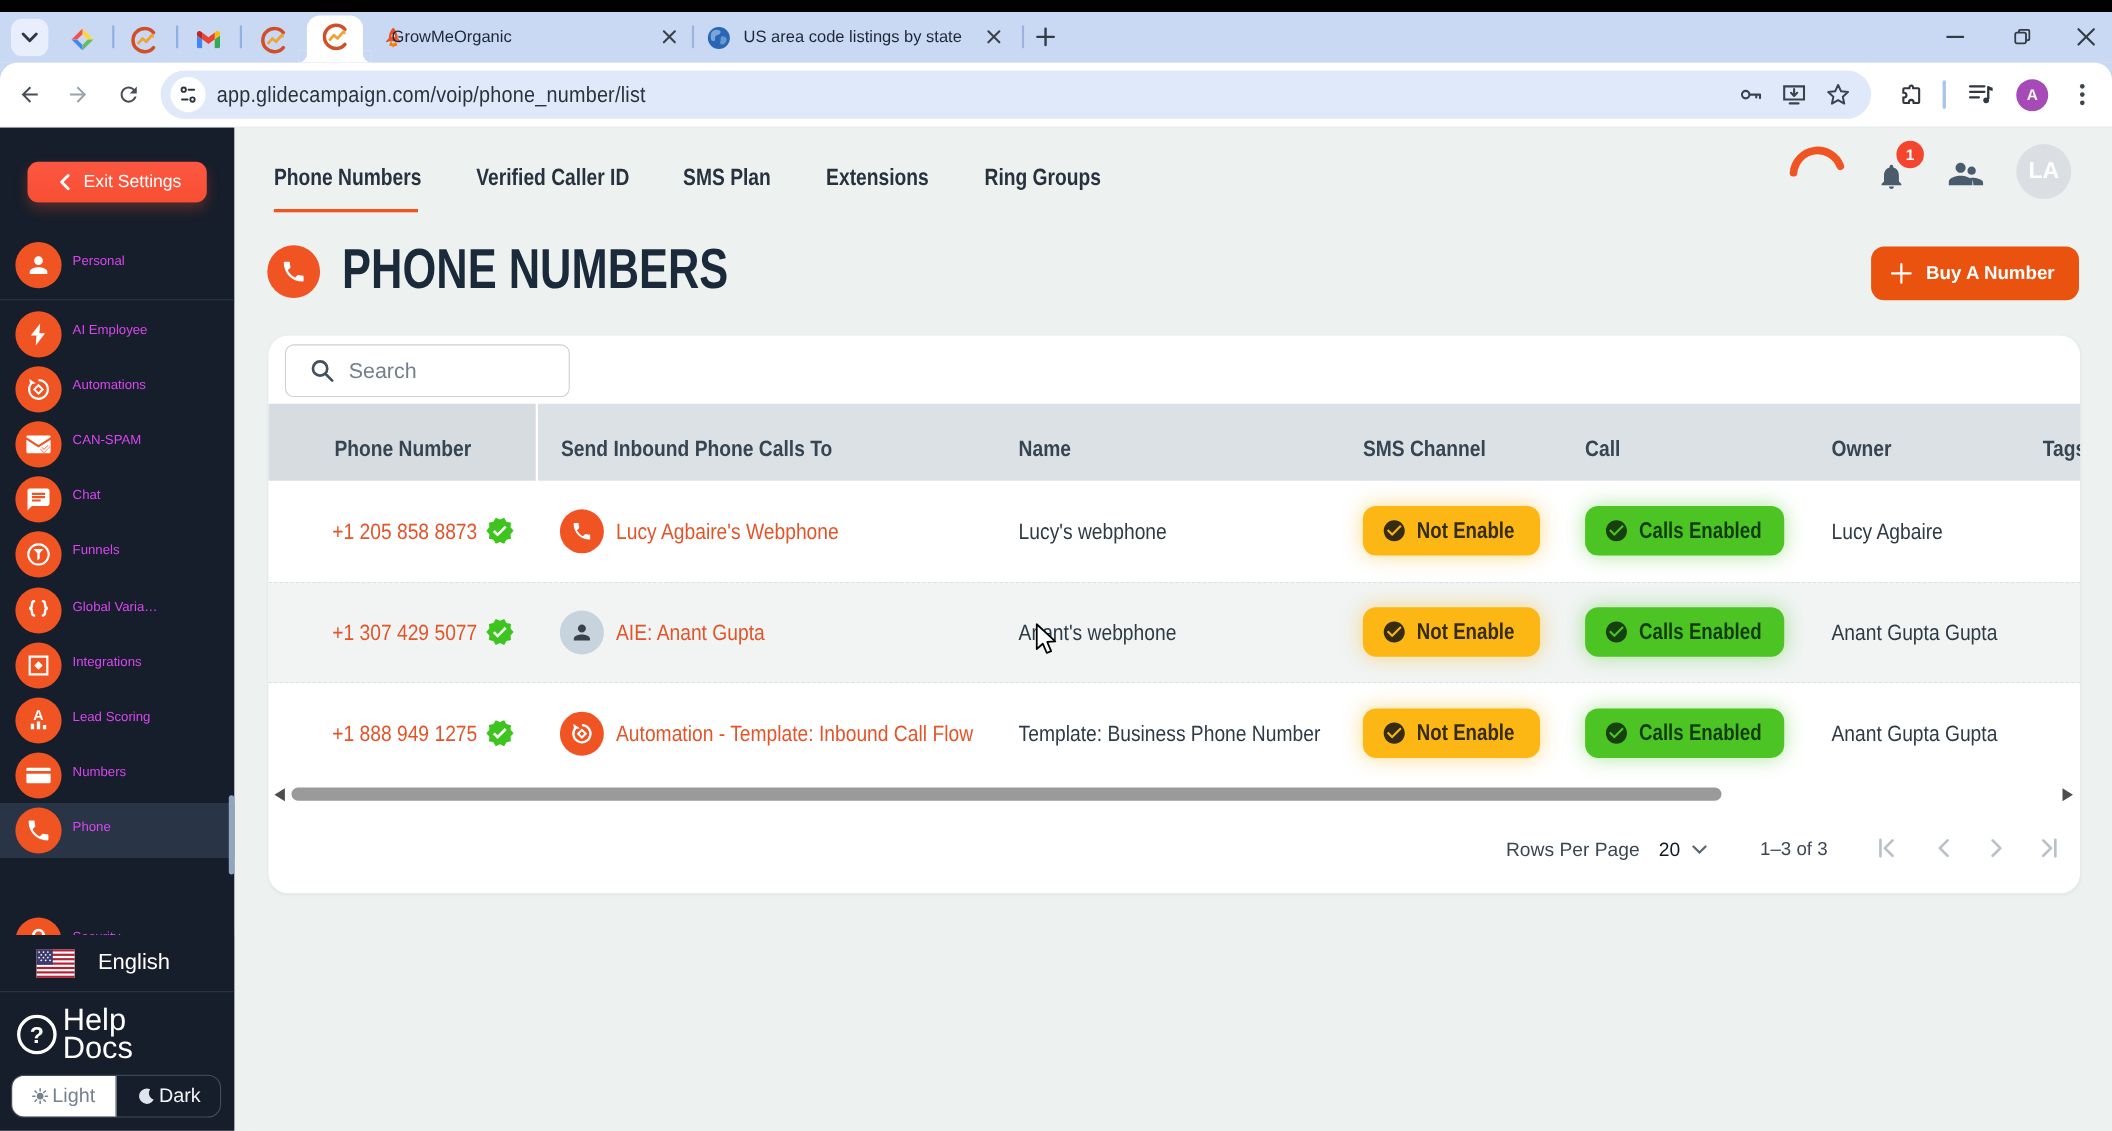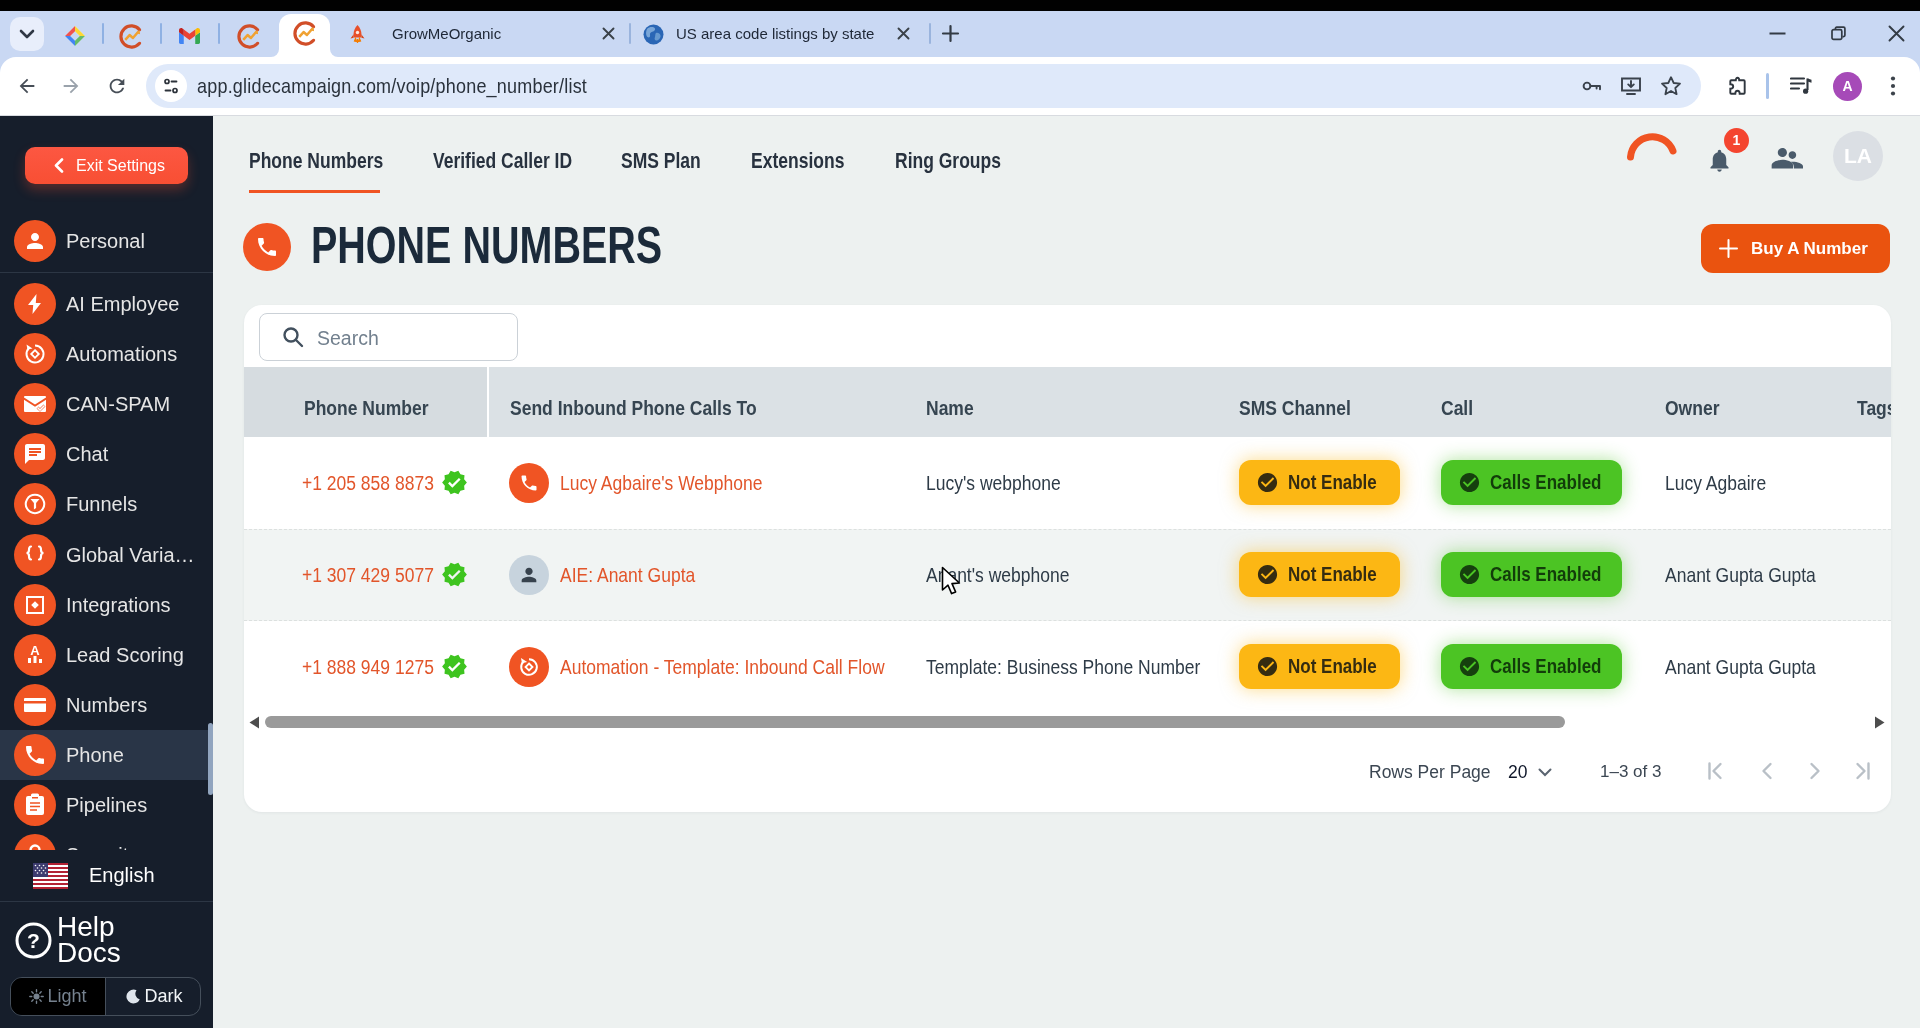--- a/index.html
+++ b/index.html
@@ -12,21 +12,21 @@
 #toolbar { left:0; top:57px; width:1920px; height:59px; background:#ffffff; border-radius:16px 16px 0 0; border-bottom:1px solid #d8dbe0; }
 .vsep { width:2px; border-radius:2px; background:#8fb1e3; }
 .tabtxt { font-size:15px; color:#1e2736; white-space:nowrap; }
 #urlpill { left:146px; top:7px; width:1555px; height:44px; background:#dfe9fa; border-radius:22px; }
 #urltext { left:51px; top:12px; font-size:18px; color:#2a323c; letter-spacing:0.2px; transform:scaleY(1.12); transform-origin:left center; }
 
 #app { left:0; top:116px; width:1920px; height:912px; background:#edf1f0; }
 #sidebar { left:0; top:0; width:213px; height:912px; background:#161e2b; overflow:hidden; }
 .mitem { position:absolute; left:0; width:213px; height:50px; }
 .mic { position:absolute; left:14px; top:4px; width:42px; height:42px; border-radius:50%; background:#f05423; }
-.mtxt { position:absolute; left:66px; top:14px; font-size:20px; color:#e5e5e5; white-space:nowrap; }
+.mtxt { position:absolute; left:66px; top:14px; font-size:12px; color:#d946ef; white-space:nowrap; }
 .micsvg { position:absolute; left:9px; top:9px; }
 
 .navitem { font-weight:bold; font-size:17.5px; color:#28323f; white-space:nowrap; transform:scaleY(1.22); transform-origin:left center; }
 
 #card { left:244px; top:189px; width:1647px; height:507px; background:#fff; border-radius:18px; box-shadow:0 1px 3px rgba(40,50,60,.06); overflow:hidden; }
 .hdrtxt { position:absolute; font-weight:bold; font-size:17.5px; color:#364551; white-space:nowrap; transform:scaleY(1.15); transform-origin:left center; }
 .cell { position:absolute; font-size:17.5px; line-height:20px; color:#2e3b47; white-space:nowrap; transform:scaleY(1.15); transform-origin:left center; }
 .orange { color:#e2552a; }
 .badge { position:absolute; height:45px; border-radius:12px; display:flex; align-items:center; }
 .btext { font-weight:bold; font-size:17px; transform:scaleY(1.22); }
@@ -77,21 +77,21 @@
       <path d="M6.5 16.5 L11 11.5 L14.5 14.5 L20.5 7.5" fill="none" stroke="#f0a232" stroke-width="2.6" stroke-linejoin="round"></path>
       <path d="M21.5 6.5 l0.4 4.2 -4.4 -1.2z" fill="#f0a232"></path>
     </svg>
     <svg class="abs" style="left:349px;top:14px" width="17" height="19" viewBox="0 0 17 19">
       <path d="M8.5 0 C11 2.5 12.5 6 12.5 9.5 L12.5 12.5 L4.5 12.5 L4.5 9.5 C4.5 6 6 2.5 8.5 0z" fill="#e8502a"></path>
       <circle cx="8.5" cy="7.5" r="1.7" fill="#fde8dd"></circle>
       <path d="M4.5 9.5 L1.5 13.5 L4.5 12.8z" fill="#d84315"></path>
       <path d="M12.5 9.5 L15.5 13.5 L12.5 12.8z" fill="#d84315"></path>
       <path d="M6.5 13.5 l1 3 l-2 -0.5z M10.5 13.5 l-1 3 l2 -0.5z M8.5 14 l0 4" stroke="#f57c00" stroke-width="1.2" fill="#f57c00"></path>
     </svg>
-    <div class="abs tabtxt" style="left:392px;top:14px;">GrowMeOrganic</div>
+    <div class="abs tabtxt" style="left:356px;top:14px;">GrowMeOrganic</div>
     <svg class="abs" style="left:602px;top:16px" width="13" height="13" viewBox="0 0 13 13">
         <path d="M1.5 1.5l10 10M11.5 1.5l-10 10" stroke="#3a4148" stroke-width="1.9" stroke-linecap="round"></path>
       </svg>
     <div class="abs vsep" style="left:629px;top:12px;height:21px;background:#9ab4dd;"></div>
     <svg class="abs" style="left:643px;top:13px" width="21" height="21" viewBox="0 0 21 21">
       <circle cx="10.5" cy="10.5" r="10" fill="#2a66b5"></circle>
       <path d="M4 5 C6 3 9 2.5 11 3.5 C13 4.5 12 7 10 7.5 C8 8 6.5 9 7 11 C7.5 13 6 14 4.5 13 C3 12 2.5 8 4 5z" fill="#79a6d8"></path>
       <path d="M13 9 C15 8.5 17 9.5 17.5 11.5 C18 13.5 16 16 14 16.5 C12 17 11 15 12 13 C12.5 11.5 12 9.5 13 9z" fill="#6699d0"></path>
     </svg>
     <div class="abs tabtxt" style="left:676px;top:14px;">US area code listings by state</div>
@@ -253,30 +253,20 @@
             <path fill="#fff" d="M1 10.5h22V18a1 1 0 0 1-1 1H2a1 1 0 0 1-1-1zM4 15h6v1.6H4z"></path>
           </svg>
           <div class="mtxt">Numbers</div>
         </div>
       <div class="mitem" style="top:614px;">
           <div class="mic"></div>
           <svg class="micsvg" style="left:23px;top:13px" width="24" height="24" viewBox="0 0 24 24">
             <path fill="#fff" d="M6.62 10.79c1.44 2.83 3.76 5.14 6.59 6.59l2.2-2.2c.27-.27.67-.36 1.02-.24 1.12.37 2.33.57 3.57.57.55 0 1 .45 1 1V20c0 .55-.45 1-1 1-9.39 0-17-7.61-17-17 0-.55.45-1 1-1h3.5c.55 0 1 .45 1 1 0 1.25.2 2.45.57 3.57.11.35.03.74-.25 1.02l-2.2 2.2z"></path>
           </svg>
           <div class="mtxt">Phone</div>
-        </div>
-      <div class="mitem" style="top:664px;">
-          <div class="mic"></div>
-          <svg class="micsvg" style="left:23px;top:13px" width="24" height="24" viewBox="0 0 24 24">
-            <path fill="#fff" d="M17 3h2a2 2 0 0 1 2 2v15a2 2 0 0 1-2 2H5a2 2 0 0 1-2-2V5a2 2 0 0 1 2-2h2z"></path>
-            <path fill="#f05423" d="M9 1.5h6v4H9z"></path>
-            <path fill="#fff" d="M9.5 0.5h5a1.5 1.5 0 0 1 1.5 1.5v2H8v-2A1.5 1.5 0 0 1 9.5 0.5z"></path>
-            <path d="M7 10h10M7 13.5h10M7 17h7" stroke="#f05423" stroke-width="1.6"></path>
-          </svg>
-          <div class="mtxt">Pipelines</div>
         </div>
       <div class="mitem" style="top:714px;">
           <div class="mic"></div>
           <svg class="micsvg" style="left:23px;top:13px" width="24" height="24" viewBox="0 0 24 24">
             <path fill="none" stroke="#fff" stroke-width="2.4" d="M7.5 11V7a4.5 4.5 0 0 1 9 0v4"></path>
             <path fill="#fff" d="M5 10.5h14V20H5z"></path>
           </svg>
           <div class="mtxt">Security</div>
         </div>
       <div class="abs" style="left:208px;top:607px;width:5px;height:72px;border-radius:3px;background:#91a5bf;"></div>
@@ -312,21 +302,21 @@
       </div>
       <div class="abs" style="left:0;top:785px;width:213px;height:76px;background:#161e2b;border-top:1px solid #2c3644;">
         <svg class="abs" style="left:15px;top:20px" width="37" height="37" viewBox="0 0 37 37">
             <circle cx="18.5" cy="18.5" r="16.5" fill="none" stroke="#fff" stroke-width="3"></circle>
             <text x="18.5" y="26" font-family="Liberation Sans" font-size="21" font-weight="bold" fill="#fff" text-anchor="middle">?</text>
           </svg>
         <div class="abs" style="left:57px;top:12px;font-size:28px;color:#fff;line-height:26px;">Help<br>Docs</div>
       </div>
       <div class="abs" style="left:0;top:861px;width:213px;height:51px;background:#161e2b;">
         <div class="abs" style="left:10px;top:0;width:191px;height:39px;border:1.5px solid #454f5b;border-radius:12px;overflow:hidden;">
-          <div class="abs" style="left:0;top:0;width:95px;height:39px;background:#000000;border-right:1.5px solid #454f5b;color:#76828f;font-size:18px;text-align:center;line-height:37px;">
+          <div class="abs" style="left:0;top:0;width:95px;height:39px;background:#ffffff;border-right:1.5px solid #454f5b;color:#76828f;font-size:18px;text-align:center;line-height:37px;">
             <svg style="vertical-align:-2px;margin-right:3px" width="15" height="15" viewBox="0 0 15 15">
                 <circle cx="7.5" cy="7.5" r="3" fill="#76828f"></circle>
                 <g stroke="#76828f" stroke-width="1.4" stroke-linecap="round">
                   <path d="M7.5 0.8v2M7.5 12.2v2M0.8 7.5h2M12.2 7.5h2M2.8 2.8l1.4 1.4M10.8 10.8l1.4 1.4M2.8 12.2l1.4-1.4M10.8 4.2l1.4-1.4"></path>
                 </g>
               </svg>Light</div>
           <div class="abs" style="left:96px;top:0;width:95px;height:39px;color:#f2f5f8;font-size:18px;text-align:center;line-height:37px;">
             <svg style="vertical-align:-2px;margin-right:3px" width="15" height="15" viewBox="0 0 15 15">
                 <path d="M10.5 1.2a7 7 0 1 0 3.3 9.3A6 6 0 0 1 10.5 1.2z" fill="#dfe5ec"></path>
               </svg>Dark</div>

